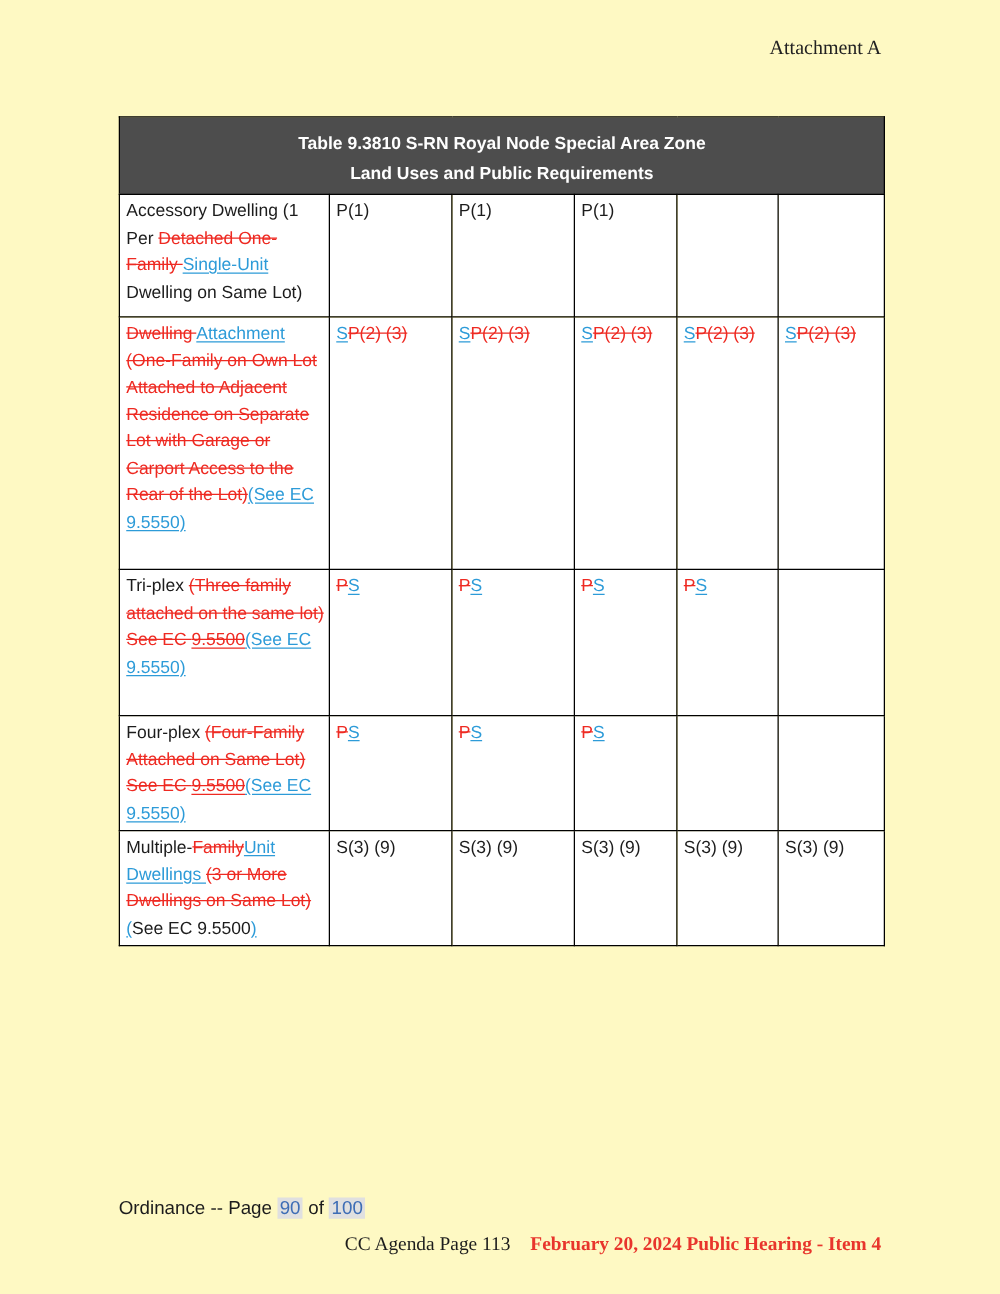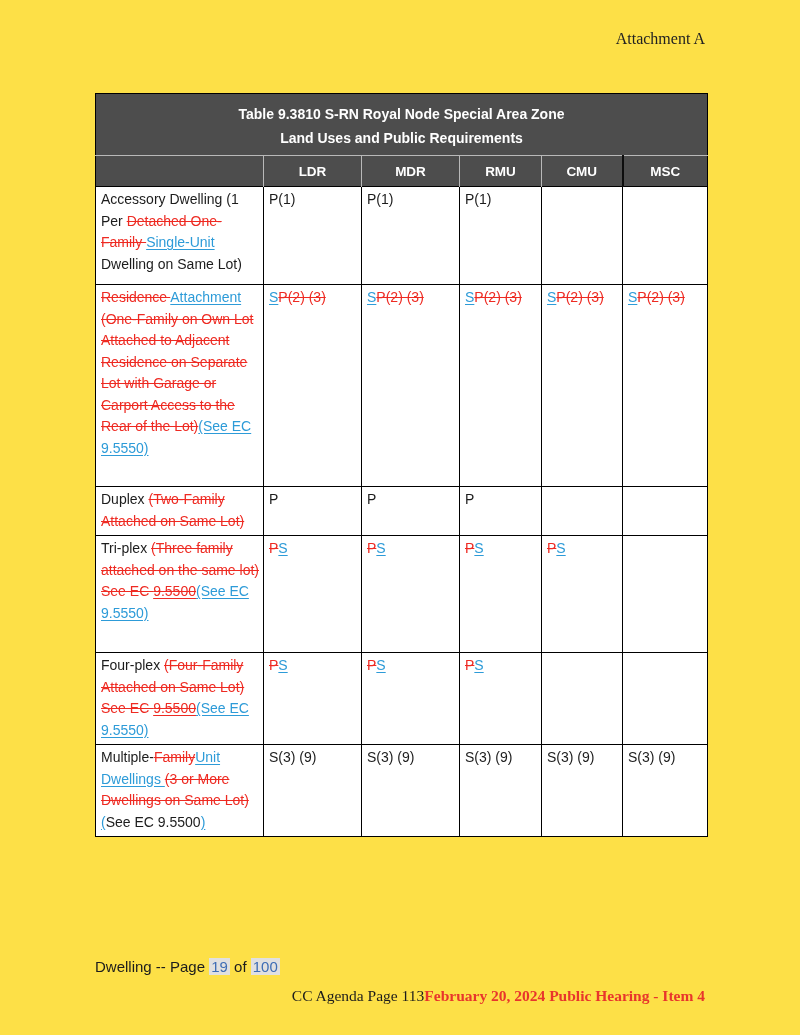--- a/index.html
+++ b/index.html
@@ -6,21 +6,21 @@
     --red:#ee2a22;
     --blue:#2d9bd8;
     --header-bg:#4d4d4d;
     --header-text:#ffffff;
     --field-text:#3e6db5;
     --field-bg:#e0e0e0;
     --hearing-red:#e8352c;
   }
   html,body{margin:0;padding:0;}
   body{background:#ffffff;font-family:"Liberation Sans",sans-serif;}
-  .page{position:relative;width:800px;height:1035px;background:#fde047;overflow:hidden;}
+  .page{position:relative;width:800px;height:1035px;background:#fef9c3;overflow:hidden;}
 
   .attachment{
     position:absolute;top:30px;right:95px;
     font-family:"Liberation Serif",serif;font-size:16px;color:#222;
   }
 
   table.doc-table{
     position:absolute;left:95px;top:93px;width:612px;
     border-collapse:collapse;table-layout:fixed;
     border:1px solid #000;
@@ -58,21 +58,21 @@
   }
   .page-field{
     background:var(--field-bg);color:var(--field-text);
     padding:0 2px;
   }
   .footer-bottom{
     position:absolute;top:987px;right:95px;text-align:right;
     font-family:"Liberation Serif",serif;font-size:15.5px;color:#1c1c1c;
     white-space:nowrap;
   }
-  .agenda-label{color:#1c1c1c;margin-right:0;}
+  .agenda-label{color:#1c1c1c;margin-right:16px;}
   .hearing-label{color:var(--hearing-red);font-weight:bold;font-family:Liberation Serif, serif;}
 </style>
 </head>
 <body>
 
 <div class="page">
 
   <div class="attachment">Attachment A</div>
 
   <table class="doc-table">
@@ -84,53 +84,37 @@
       <col style="width:81px">
       <col style="width:85px">
     </colgroup>
     <thead>
       <tr>
         <td class="title-cell" colspan="6">
           <div class="title-line">Table 9.3810 S-RN Royal Node Special Area Zone</div>
           <div class="title-line">Land Uses and Public Requirements</div>
         </td>
       </tr>
-      <tr class="colhead-row">
-        <td class="corner"></td>
-        <td class="colhead">LDR</td>
-        <td class="colhead">MDR</td>
-        <td class="colhead">RMU</td>
-        <td class="colhead">CMU</td>
-        <td class="colhead thick-left">MSC</td>
-      </tr>
     </thead>
     <tbody id="table-body">
         <tr style="height: 98px;">
           <td><span class="run-n">Accessory Dwelling (1 Per </span><span class="run-d">Detached One-Family </span><span class="run-i">Single-Unit </span><span class="run-n">Dwelling on Same Lot)</span></td>
           <td><span class="run-n">P(1)</span></td>
           <td><span class="run-n">P(1)</span></td>
           <td><span class="run-n">P(1)</span></td>
           <td></td>
           <td></td>
         </tr>
         <tr style="height: 202px;">
-          <td><span class="run-d">Residence </span><span class="run-i">Attachment </span><span class="run-d">(One-Family on Own Lot Attached to Adjacent Residence on Separate Lot with Garage or Carport Access to the Rear of the Lot)</span><span class="run-i">(See EC 9.5550)</span></td>
+          <td><span class="run-d">Dwelling </span><span class="run-i">Attachment </span><span class="run-d">(One-Family on Own Lot Attached to Adjacent Residence on Separate Lot with Garage or Carport Access to the Rear of the Lot)</span><span class="run-i">(See EC 9.5550)</span></td>
           <td><span class="run-i">S</span><span class="run-d">P(2) (3)</span></td>
           <td><span class="run-i">S</span><span class="run-d">P(2) (3)</span></td>
           <td><span class="run-i">S</span><span class="run-d">P(2) (3)</span></td>
           <td><span class="run-i">S</span><span class="run-d">P(2) (3)</span></td>
           <td><span class="run-i">S</span><span class="run-d">P(2) (3)</span></td>
-        </tr>
-        <tr style="height: 49px;">
-          <td><span class="run-n">Duplex </span><span class="run-d">(Two-Family Attached on Same Lot)</span></td>
-          <td><span class="run-n">P</span></td>
-          <td><span class="run-n">P</span></td>
-          <td><span class="run-n">P</span></td>
-          <td></td>
-          <td></td>
         </tr>
         <tr style="height: 117px;">
           <td><span class="run-n">Tri-plex </span><span class="run-d">(Three family attached on the same lot) See EC </span><span class="run-du">9.5500</span><span class="run-i">(See EC 9.5550)</span></td>
           <td><span class="run-d">P</span><span class="run-i">S</span></td>
           <td><span class="run-d">P</span><span class="run-i">S</span></td>
           <td><span class="run-d">P</span><span class="run-i">S</span></td>
           <td><span class="run-d">P</span><span class="run-i">S</span></td>
           <td></td>
         </tr>
         <tr style="height: 92px;">
@@ -146,22 +130,22 @@
           <td><span class="run-n">S(3) (9)</span></td>
           <td><span class="run-n">S(3) (9)</span></td>
           <td><span class="run-n">S(3) (9)</span></td>
           <td><span class="run-n">S(3) (9)</span></td>
           <td><span class="run-n">S(3) (9)</span></td>
         </tr>
       </tbody>
   </table>
 
   <div class="footer-ordinance">
-    <span>Dwelling -- Page</span>
-    <span class="page-field">19</span>
+    <span>Ordinance -- Page</span>
+    <span class="page-field">90</span>
     <span>of</span>
     <span class="page-field">100</span>
   </div>
 
   <div class="footer-bottom">
     <span class="agenda-label">CC Agenda Page 113</span><span class="hearing-label">February 20, 2024 Public Hearing - Item 4</span>
   </div>
 
 </div>
 

